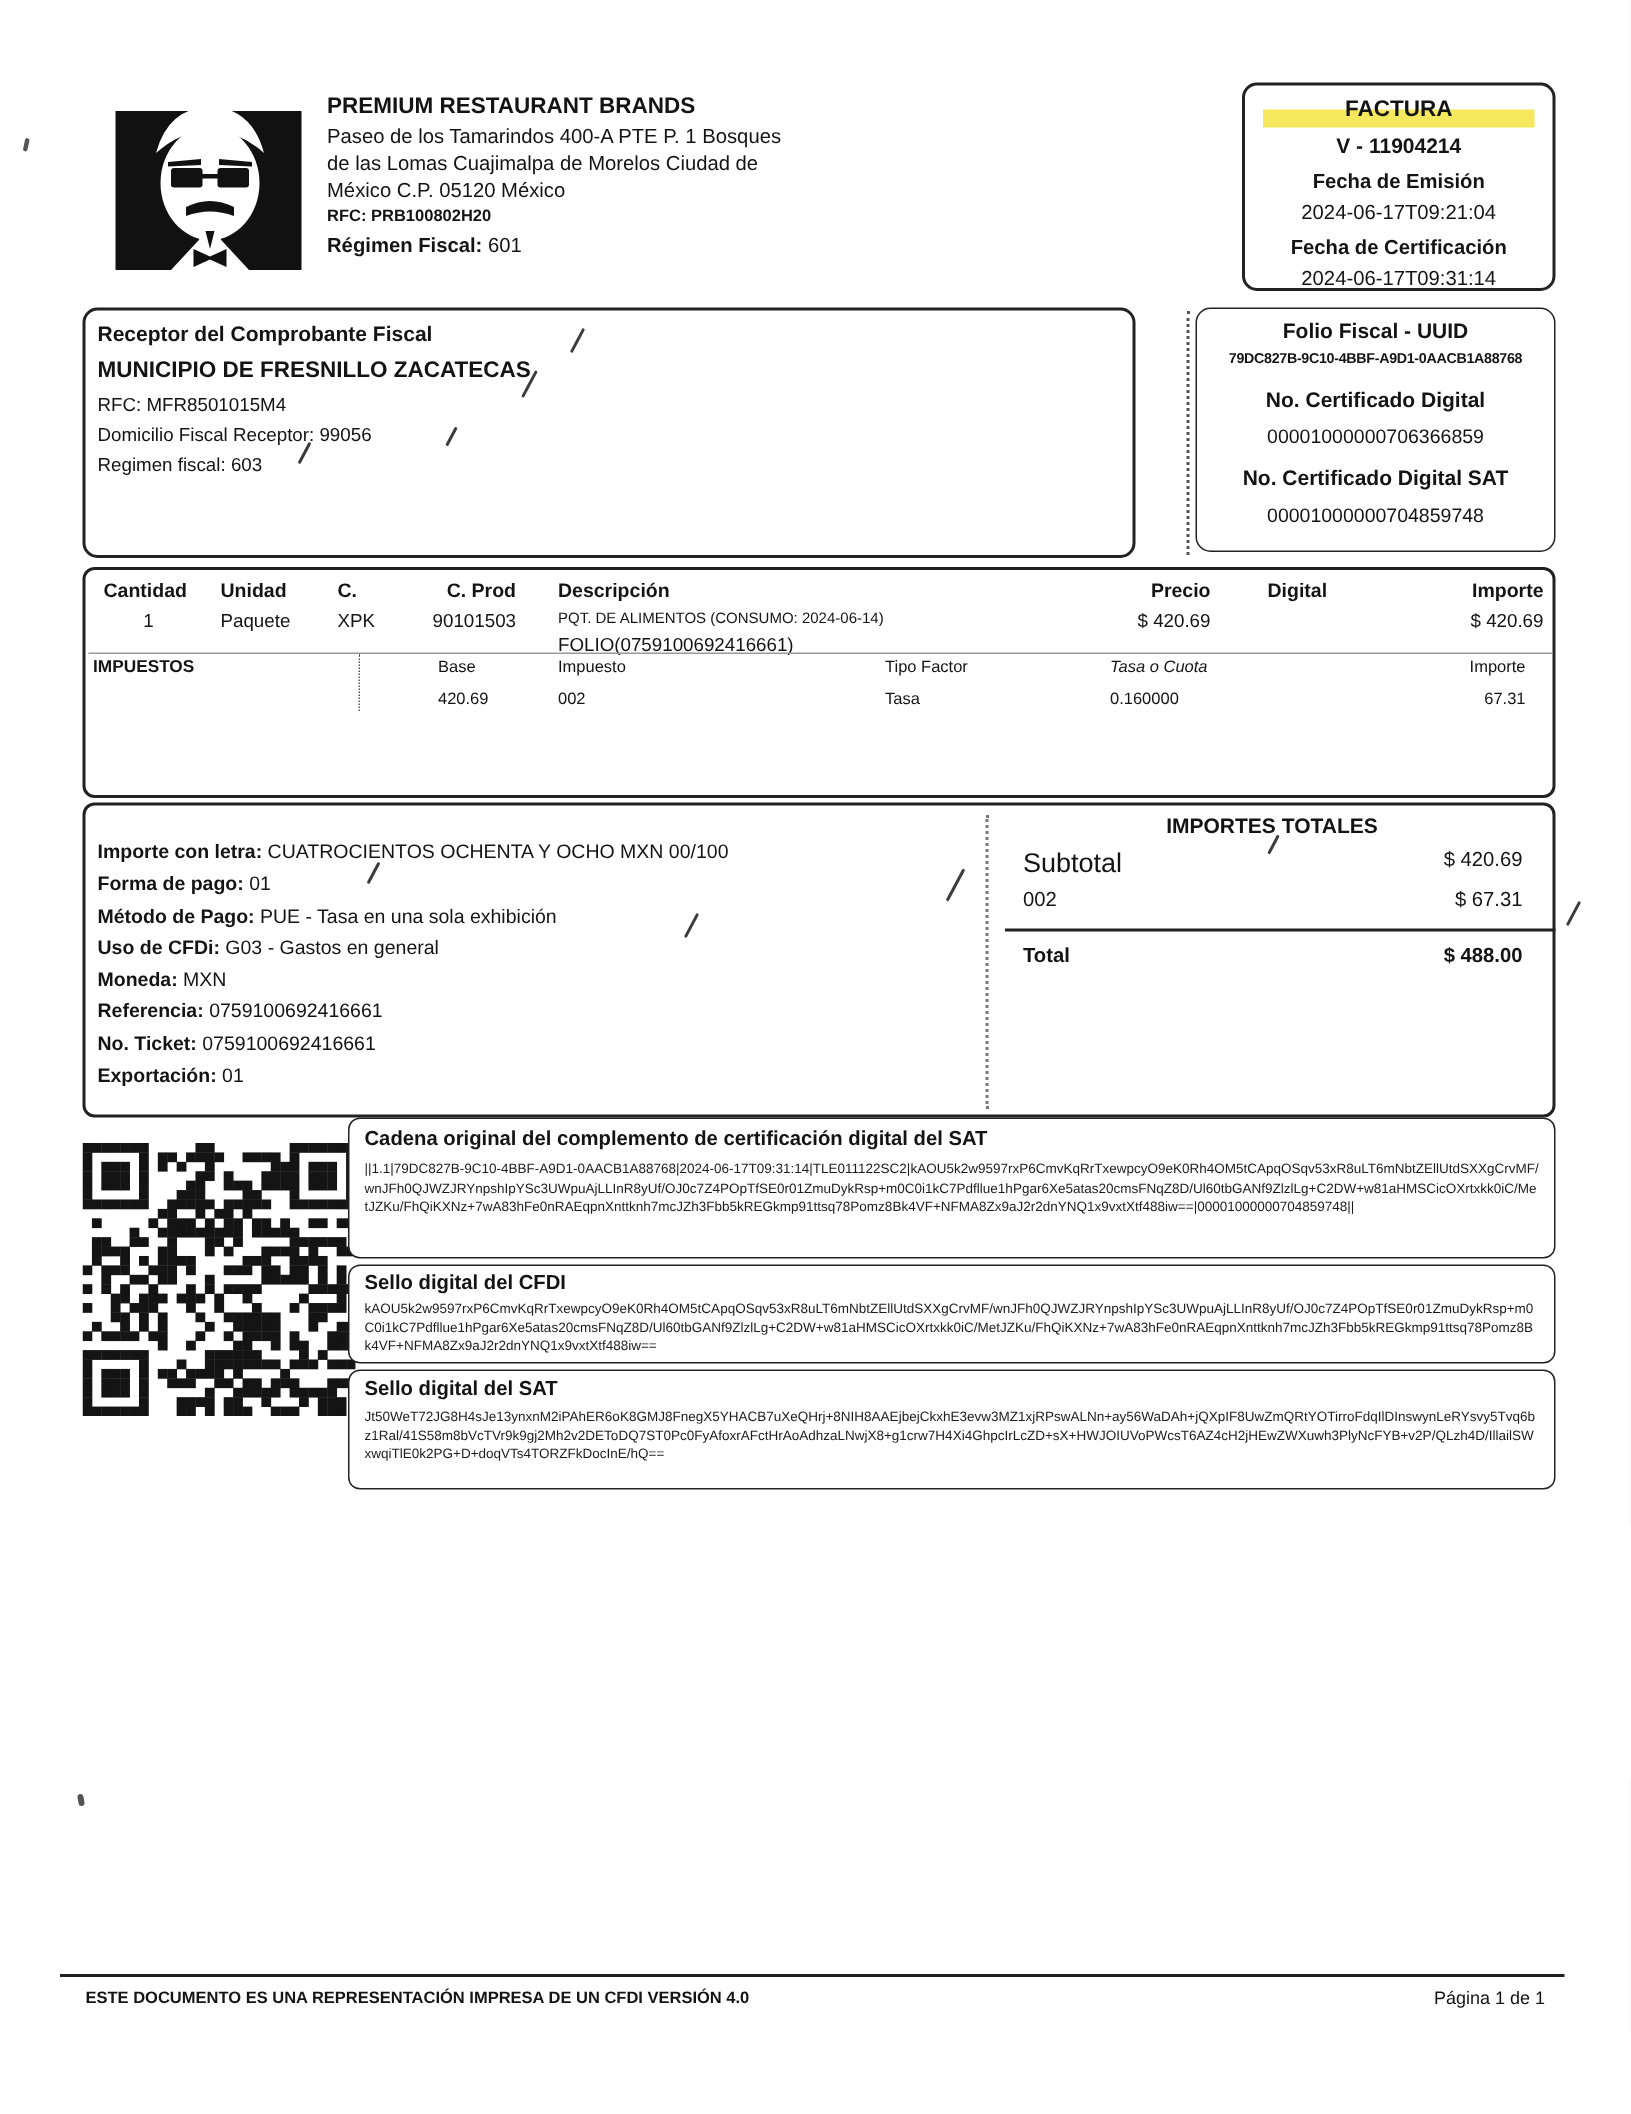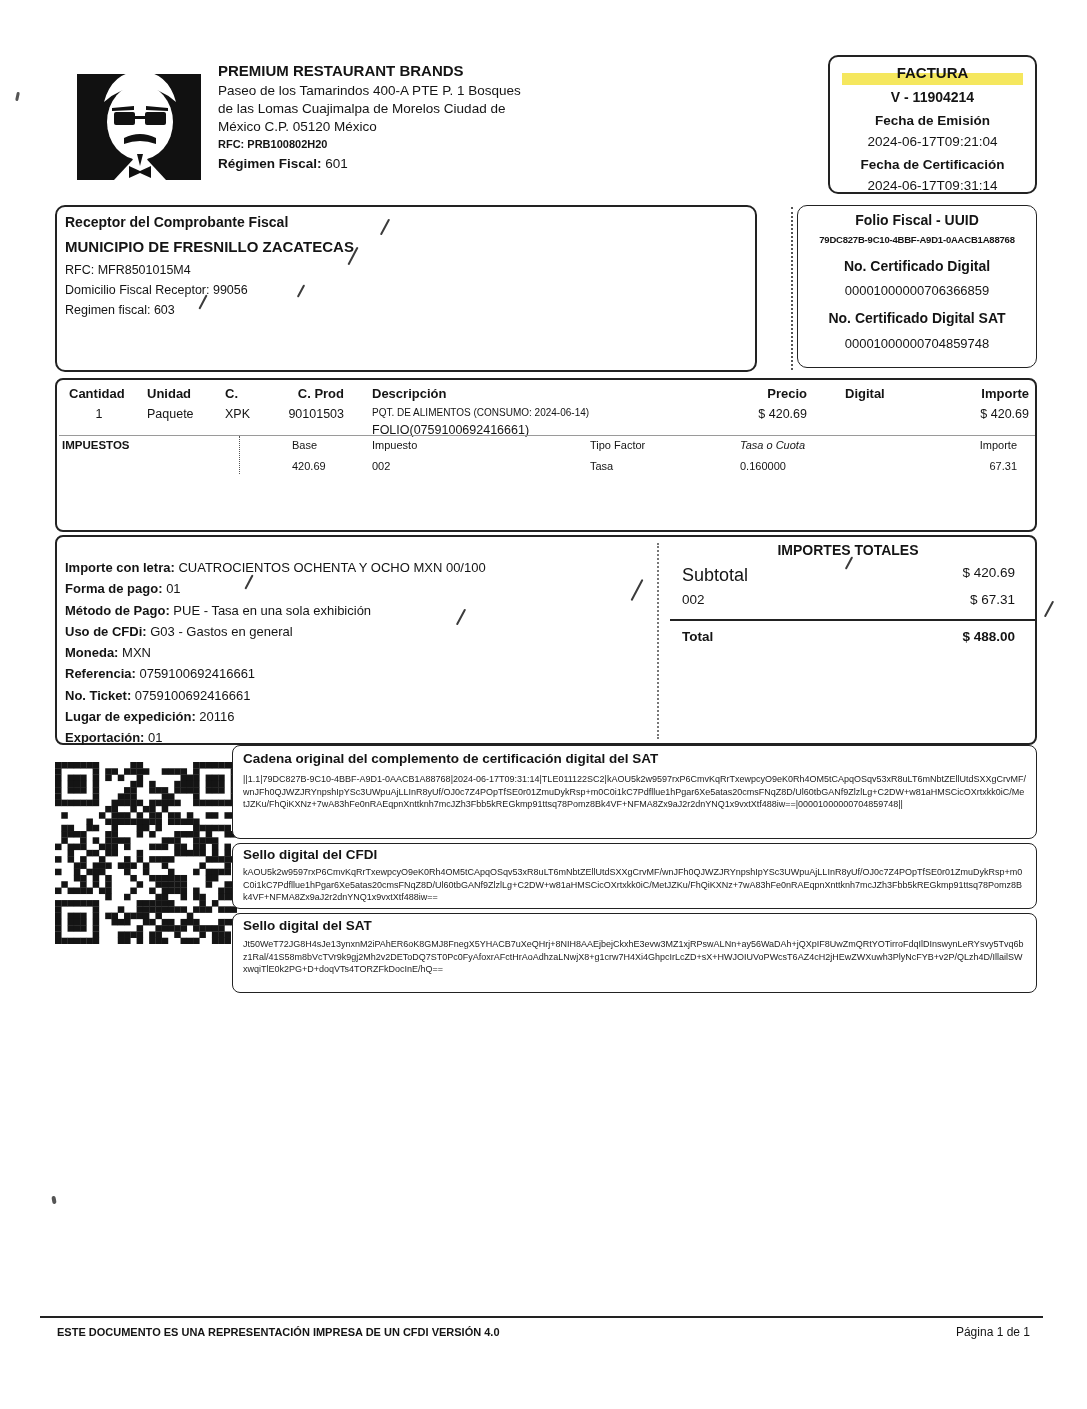--- a/index.html
+++ b/index.html
@@ -127,21 +127,20 @@
   <div class="box" style="left:55px;top:535px;width:982px;height:210px;border-radius:8px;">
     <div class="dashv" style="left:600px;top:6px;height:196px;"></div>
     <div class="abs" style="left:8px;top:20px;">
       <div class="totline"><span class="lbl">Importe con letra:</span><span> CUATROCIENTOS OCHENTA Y OCHO MXN 00/100</span></div>
       <div class="totline"><span class="lbl">Forma de pago:</span><span> 01</span></div>
       <div class="totline"><span class="lbl">Método de Pago:</span><span> PUE - Tasa en una sola exhibición</span></div>
       <div class="totline"><span class="lbl">Uso de CFDi:</span><span> G03 - Gastos en general</span></div>
       <div class="totline"><span class="lbl">Moneda:</span><span> MXN</span></div>
       <div class="totline"><span class="lbl">Referencia:</span><span> 0759100692416661</span></div>
       <div class="totline"><span class="lbl">No. Ticket:</span><span> 0759100692416661</span></div>
-      <div class="totline"><span class="lbl">Lugar de expedición:</span><span> 20116</span></div>
       <div class="totline"><span class="lbl">Exportación:</span><span> 01</span></div>
     </div>
     <div class="abs ctr b" style="left:600px;width:382px;top:5px;font-size:14px;">IMPORTES TOTALES</div>
     <div class="abs" style="left:625px;top:28px;font-size:18px;">Subtotal</div>
     <div class="abs r" style="left:840px;top:28px;width:118px;font-size:13.5px;">$  420.69</div>
     <div class="abs" style="left:625px;top:55px;font-size:13.5px;">002</div>
     <div class="abs r" style="left:840px;top:55px;width:118px;font-size:13.5px;">$  67.31</div>
     <div class="hline" style="left:613px;top:82px;width:367px;height:2px;"></div>
     <div class="abs b" style="left:625px;top:92px;font-size:13.5px;">Total</div>
     <div class="abs r b" style="left:840px;top:92px;width:118px;font-size:13.5px;">$  488.00</div>

